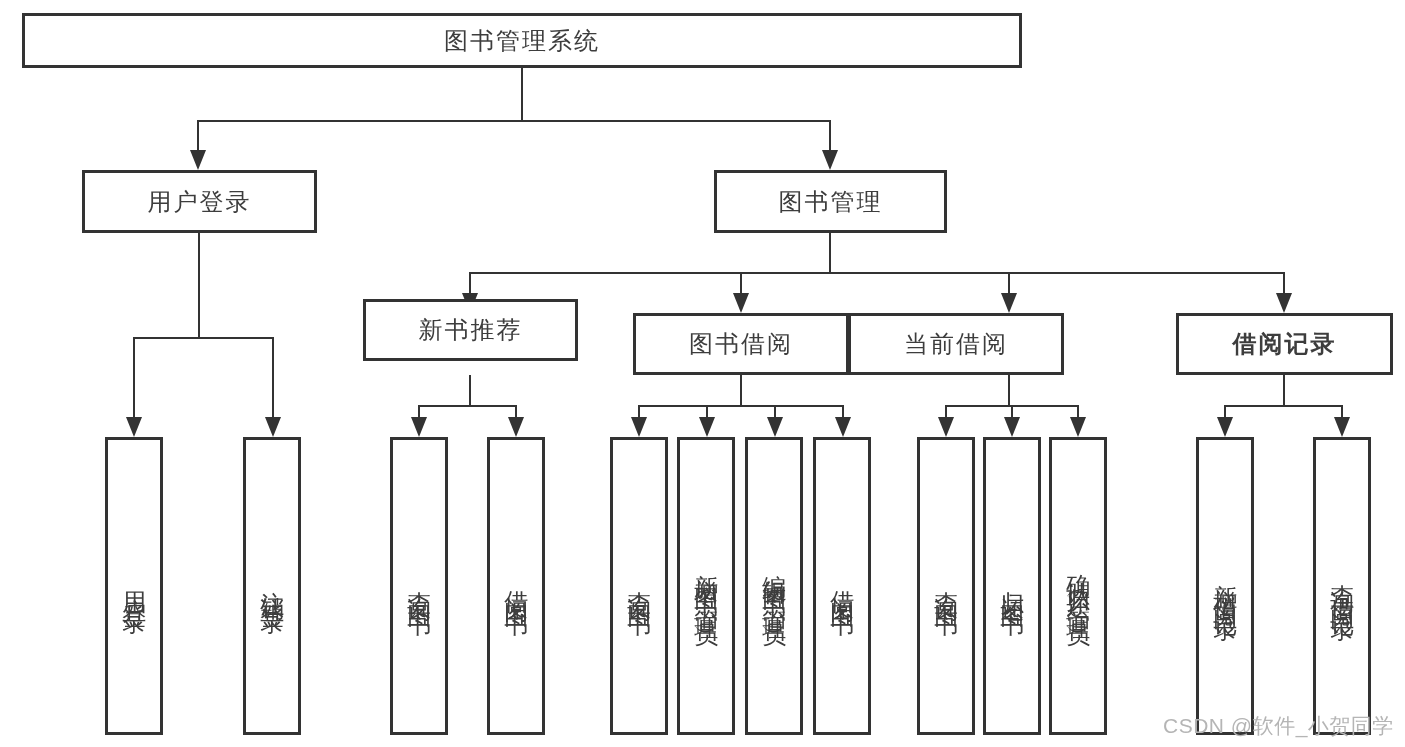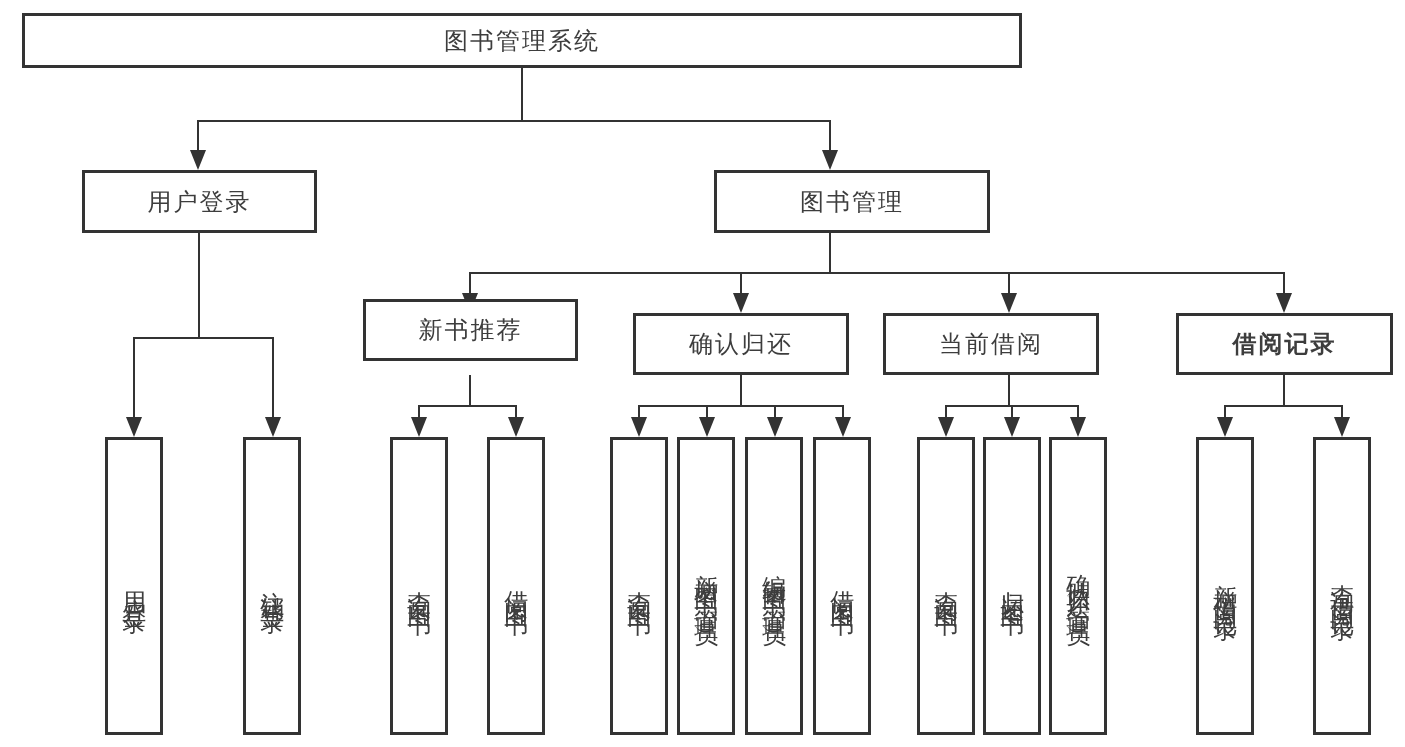--- a/index.html
+++ b/index.html
@@ -44,43 +44,43 @@
   <div class="box" style="left:22px;top:13px;width:1000px;height:55px;font-family:Liberation Mono, monospace;">图书管理系统</div>
 
   <div class="v" style="left:521px;top:68px;height:52px;"></div>
   <div class="h" style="left:198px;top:120px;width:633px;"></div>
   <div class="v" style="left:197px;top:120px;height:32px;"></div>
   <div class="ah" style="left:190px;top:150px;"></div>
   <div class="v" style="left:829px;top:120px;height:32px;"></div>
   <div class="ah" style="left:822px;top:150px;"></div>
 
   <div class="box" style="left:82px;top:170px;width:235px;height:63px;">用户登录</div>
-  <div class="box" style="left:714px;top:170px;width:276px;height:63px;">图书管理</div>
+  <div class="box" style="left:714px;top:170px;width:233px;height:63px;">图书管理</div>
 
   <div class="v" style="left:198px;top:233px;height:104px;"></div>
   <div class="h" style="left:134px;top:337px;width:140px;"></div>
   <div class="v" style="left:133px;top:337px;height:80px;"></div>
   <div class="ah" style="left:126px;top:417px;"></div>
   <div class="v" style="left:272px;top:337px;height:80px;"></div>
   <div class="ah" style="left:265px;top:417px;"></div>
 
   <div class="v" style="left:829px;top:233px;height:39px;"></div>
   <div class="h" style="left:470px;top:272px;width:815px;"></div>
   <div class="v" style="left:469px;top:272px;height:21px;"></div>
   <div class="ah" style="left:462px;top:293px;"></div>
   <div class="v" style="left:740px;top:272px;height:21px;"></div>
   <div class="ah" style="left:733px;top:293px;"></div>
   <div class="v" style="left:1008px;top:272px;height:21px;"></div>
   <div class="ah" style="left:1001px;top:293px;"></div>
   <div class="v" style="left:1283px;top:272px;height:21px;"></div>
   <div class="ah" style="left:1276px;top:293px;"></div>
 
   <div class="box" style="left:363px;top:299px;width:215px;height:62px;">新书推荐</div>
-  <div class="box" style="left:633px;top:313px;width:216px;height:62px;">确认归还</div>
-  <div class="box" style="left:883px;top:313px;width:216px;height:62px;">当前借阅</div>
+  <div class="box" style="left:633px;top:313px;width:216px;height:62px;">图书借阅</div>
+  <div class="box" style="left:848px;top:313px;width:216px;height:62px;">当前借阅</div>
   <div class="box" style="left:1176px;top:313px;width:217px;height:62px;font-weight:bold;">借阅记录</div>
 
   <div class="v" style="left:469px;top:375px;height:30px;"></div>
   <div class="h" style="left:419px;top:405px;width:98px;"></div>
   <div class="v" style="left:418px;top:405px;height:12px;"></div>
   <div class="ah" style="left:411px;top:417px;"></div>
   <div class="v" style="left:515px;top:405px;height:12px;"></div>
   <div class="ah" style="left:508px;top:417px;"></div>
 
   <div class="v" style="left:740px;top:375px;height:30px;"></div>
@@ -121,13 +121,14 @@
   <div class="box leaf" style="left:745px;top:437px;width:58px;height:298px;">编辑图书（管理员）</div>
   <div class="box leaf" style="left:813px;top:437px;width:58px;height:298px;">借阅图书</div>
 
   <div class="box leaf" style="left:917px;top:437px;width:58px;height:298px;">查询图书</div>
   <div class="box leaf" style="left:983px;top:437px;width:58px;height:298px;">归还图书</div>
   <div class="box leaf" style="left:1049px;top:437px;width:58px;height:298px;">确认归还（管理员）</div>
 
   <div class="box leaf" style="left:1196px;top:437px;width:58px;height:298px;">新增借阅记录</div>
   <div class="box leaf" style="left:1313px;top:437px;width:58px;height:298px;">查询借阅记录</div>
 
+  <div class="watermark">CSDN @软件_小贺同学</div>
 </div>
 
 </body></html>

